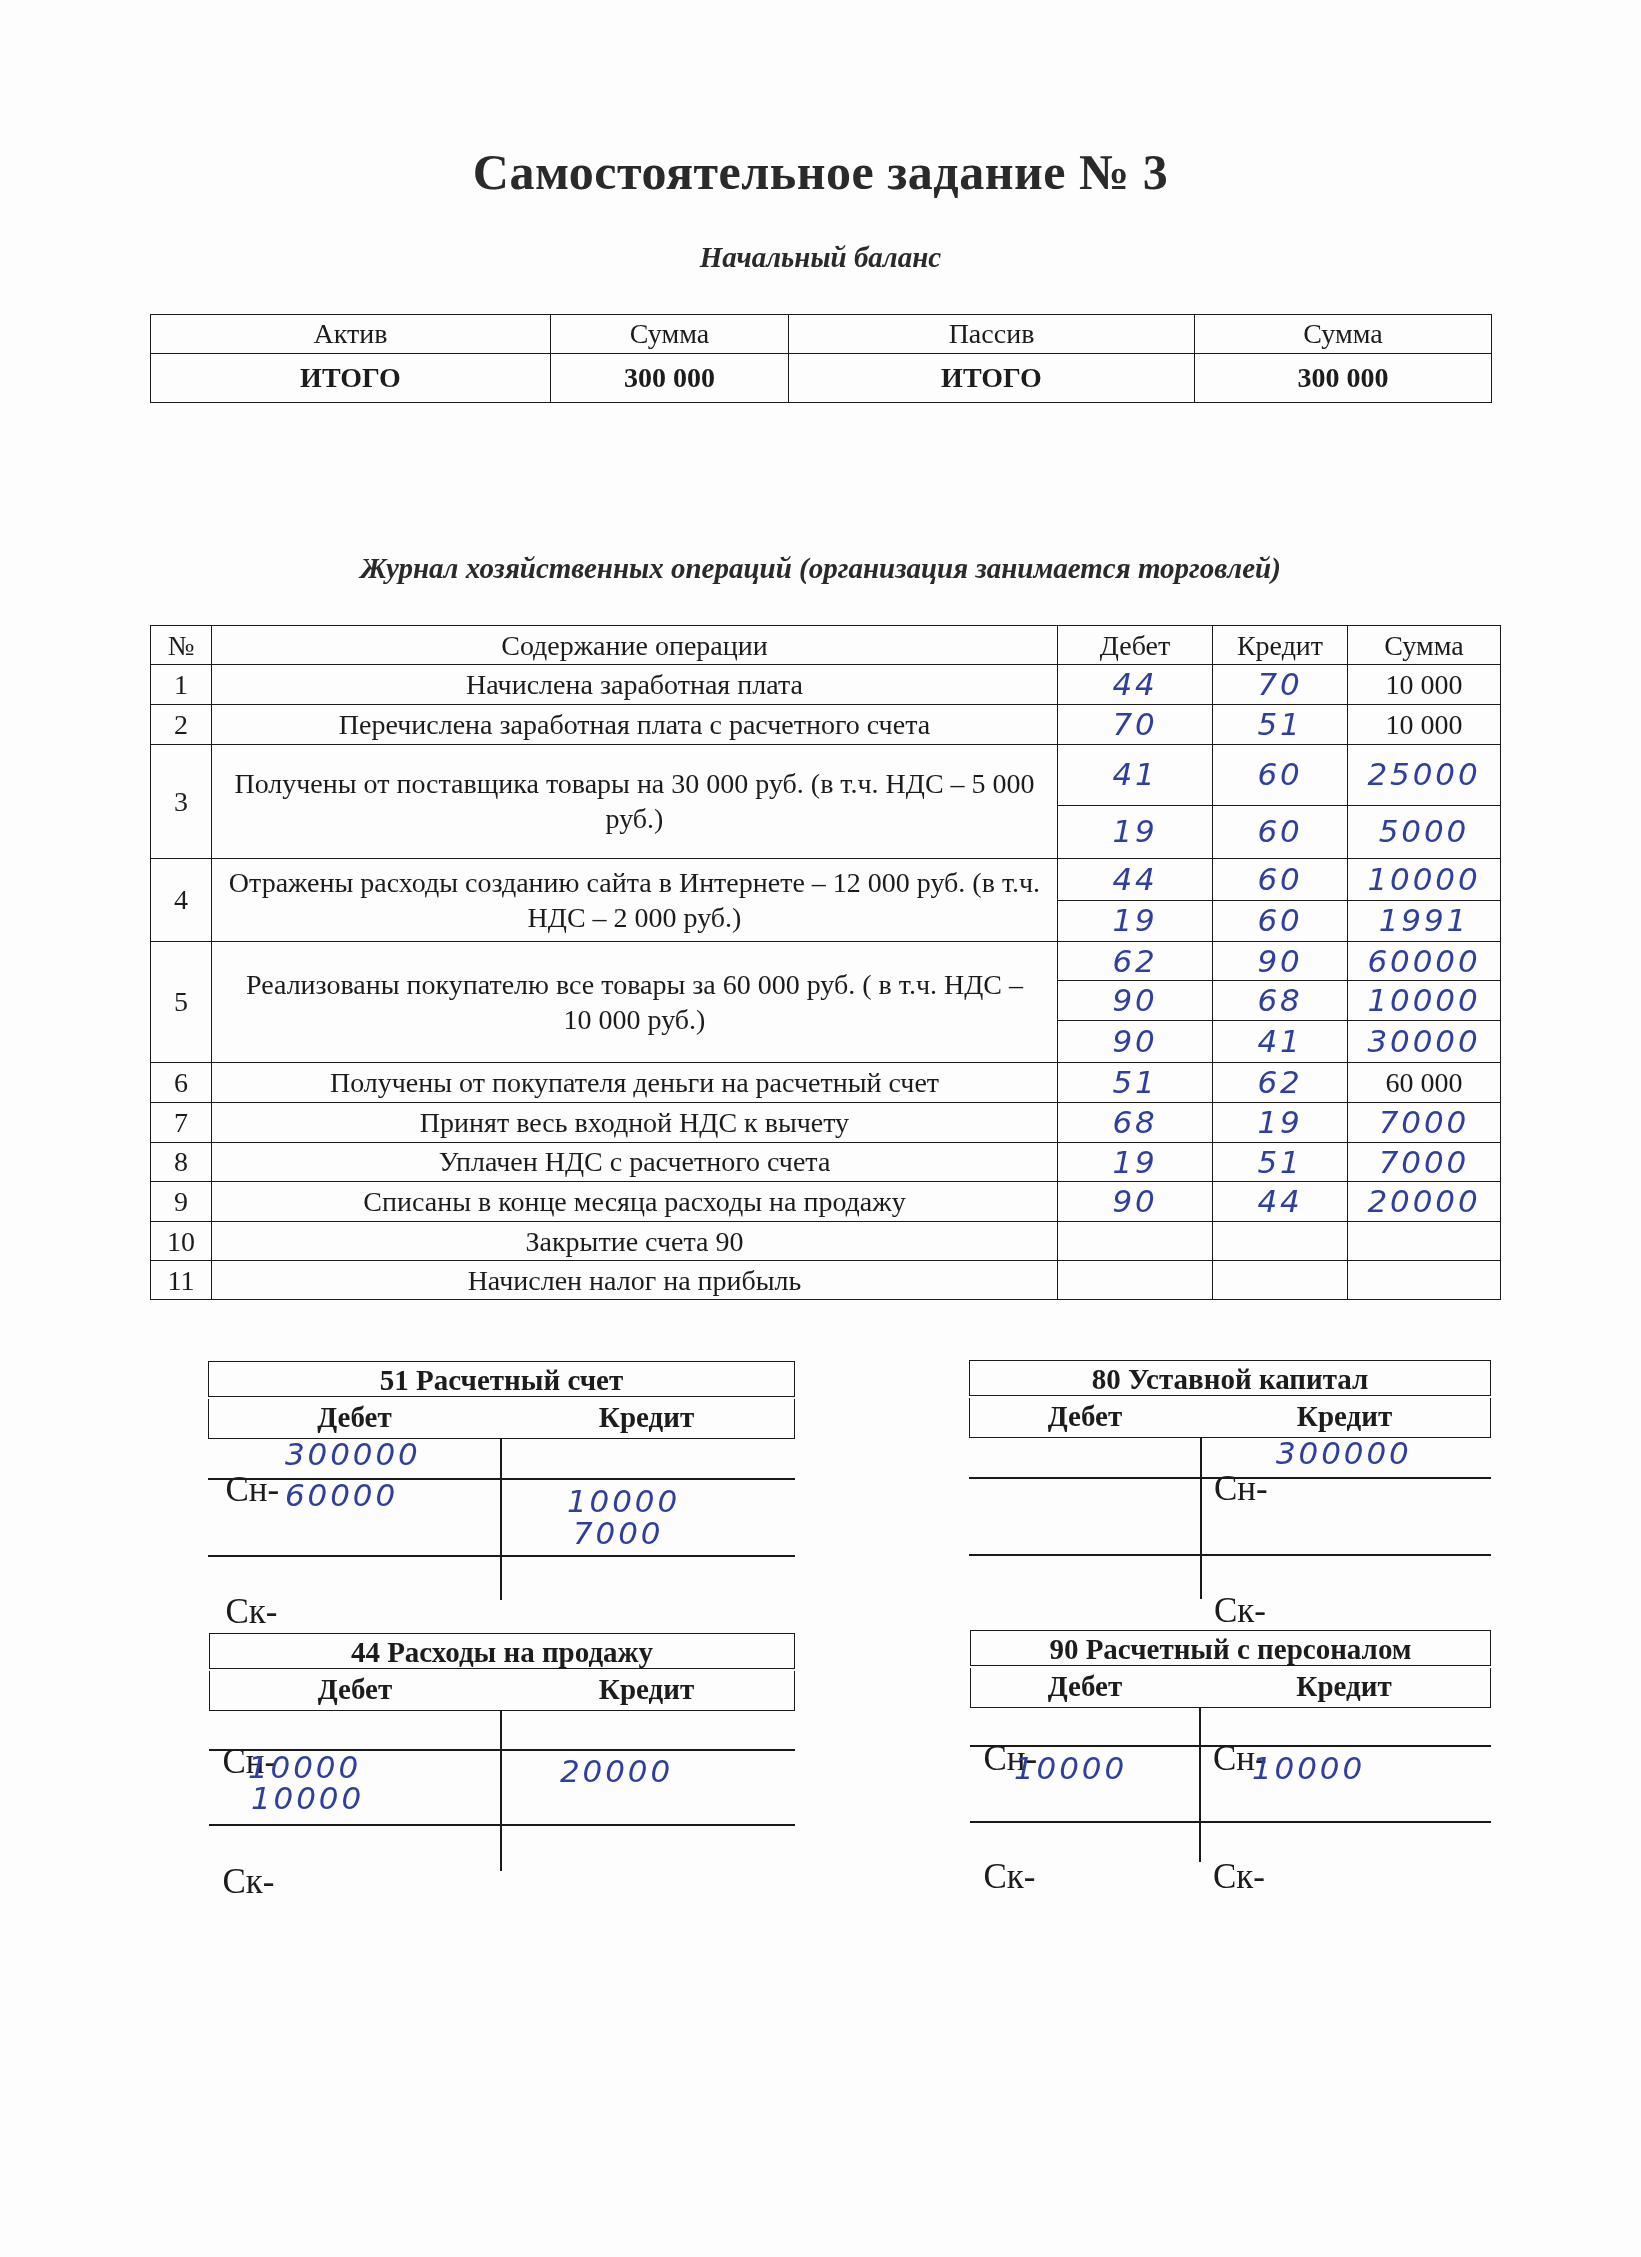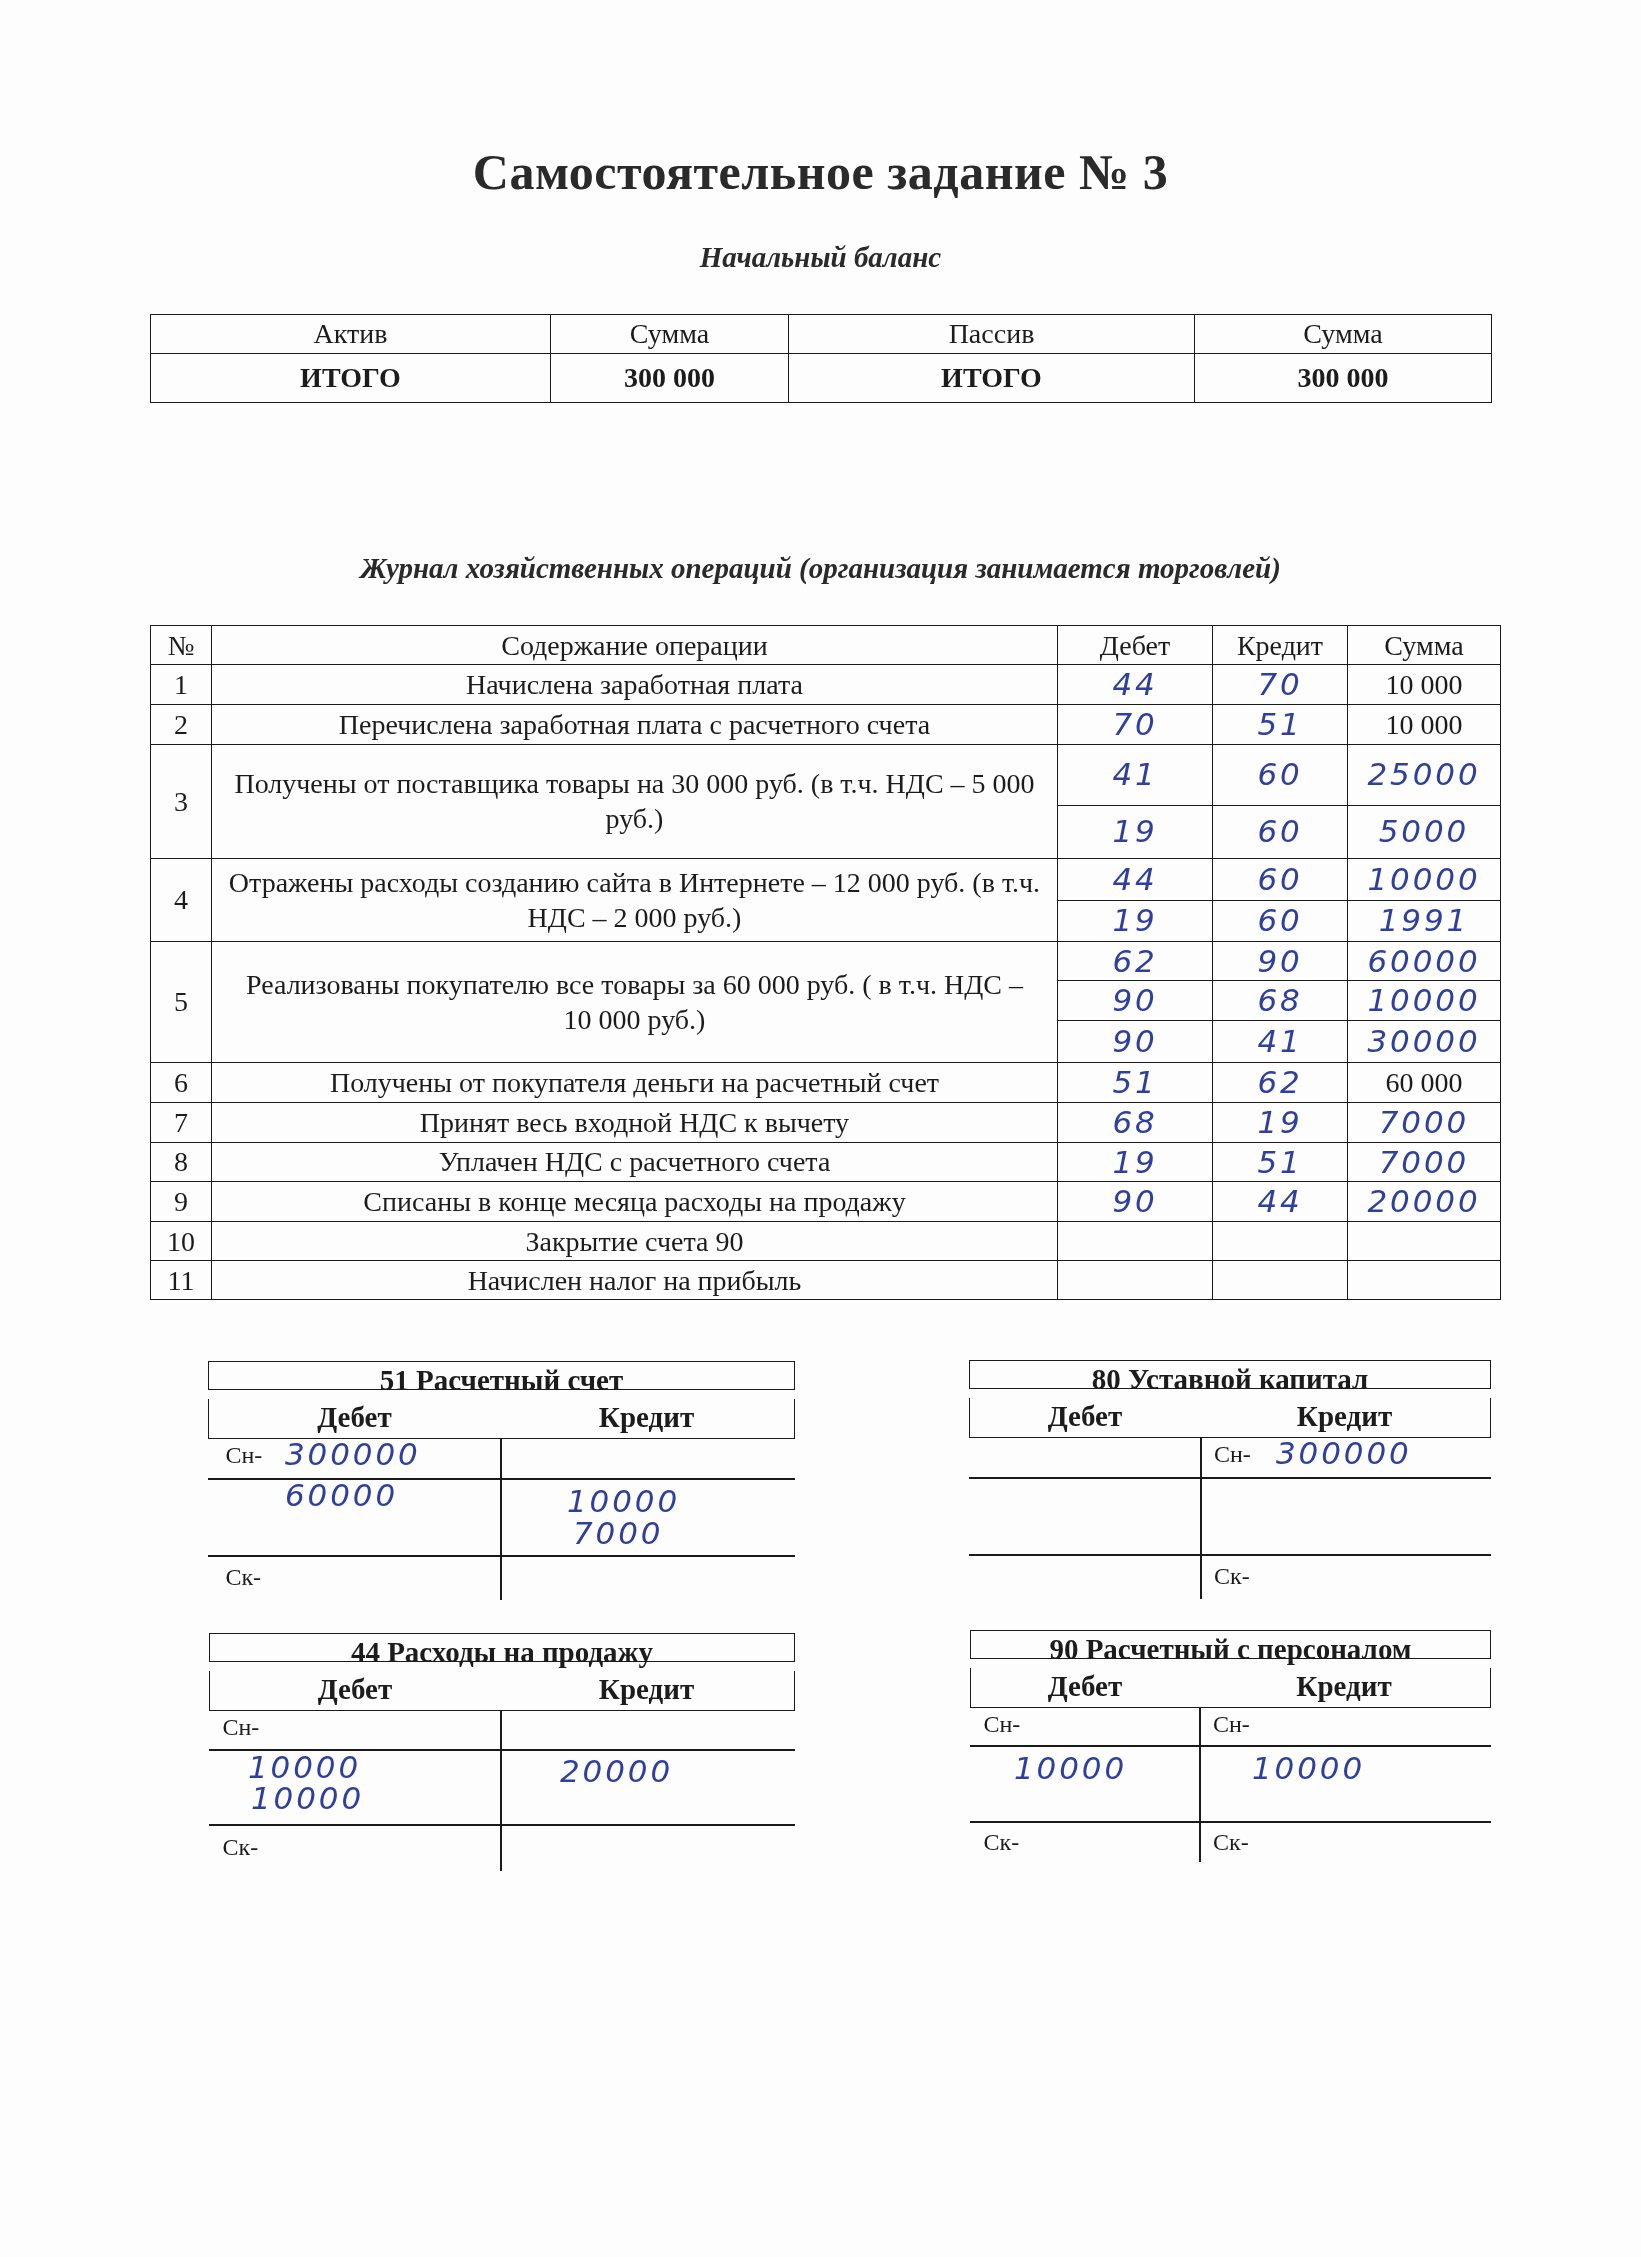--- a/index.html
+++ b/index.html
@@ -32,33 +32,33 @@
   
   .journal { left: 150px; top: 625px; width: 1350px; font-size: 28px; line-height: 1.25; }
   .journal th { height: 39px; }
   .journal td { height: 39px; }
   .hw { font-family: "DejaVu Sans", sans-serif; font-style: italic; color: #2f3f9e; font-size: 31px; letter-spacing: 2.9px; font-weight: normal; }
   .hw-faint { color: #d6d8e6; }
 
   
   .tacc { position: absolute; }
   .tacc .title {
-    position: absolute; left: 0; right: 0; top: 0; height: 29px;
+    position: absolute; left: 0; right: 0; top: 0; height: 36px;
     border: 1.9px solid #1a1a1a; text-align: center;
     font-weight: bold; font-size: 29px; line-height: 37px;
   }
   .tacc .head {
     position: absolute; left: 0; right: 0; top: 38px; height: 40px;
     border: 1.9px solid #1a1a1a; border-top: none;
     display: flex; font-weight: bold; font-size: 29px; line-height: 37px;
   }
   .tacc .head span { flex: 0 0 auto; text-align: center; }
   .tacc .divider { position: absolute; top: 77px; bottom: 0; width: 1.9px; background: #1a1a1a; }
   .tacc .hline { position: absolute; left: 0; right: 0; height: 1.9px; background: #1a1a1a; }
-  .tacc .lbl { position: absolute; font-size: 24px; }
+  .tacc .lbl { position: absolute; font-size: 35px; margin-top: 28px; }
   .tacc .val { position: absolute; }
 </style>
 </head>
 <body>
 
 <div class="abs page-title">Самостоятельное задание № 3</div>
 
 <div class="abs subtitle sub-balance">Начальный баланс</div>
 
 <table class="balance">

